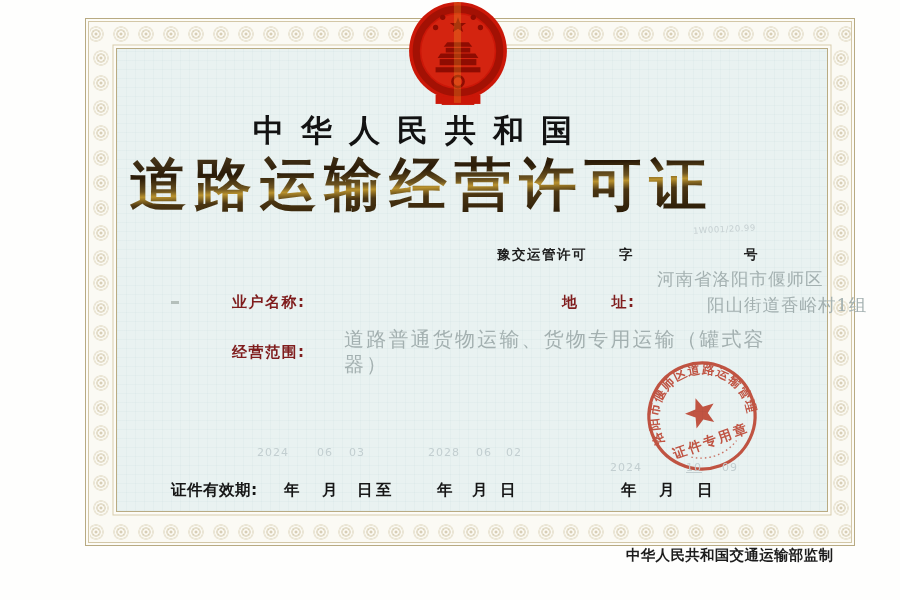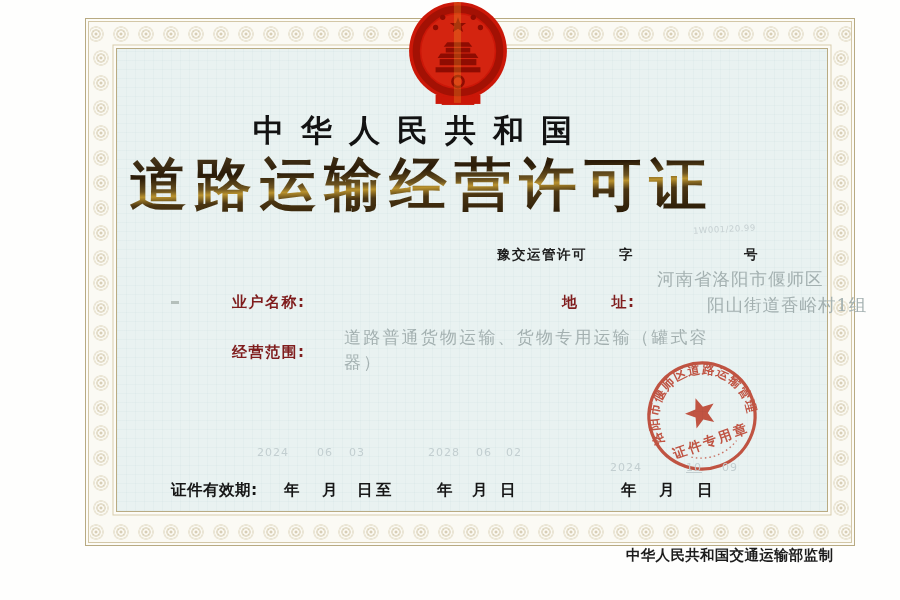--- a/index.html
+++ b/index.html
@@ -44,21 +44,21 @@
 
   
   .permit { font-size:13.5px; font-weight:600; color:#1e1e1e; letter-spacing:1.5px; }
   .serial { font-size:8.5px; color:#c6d0d2; transform:rotate(-3deg); letter-spacing:.5px; }
 
   
   .lbl  { font-size:15px; font-weight:bold; color:#7f1d1d; letter-spacing:1.5px; }
   .val  { font-family:"DejaVu Serif","Liberation Serif",serif;
           color:#a3b0b0; font-size:16.5px; letter-spacing:.5px; white-space:nowrap; }
   .val.addr  { font-size:17.5px; letter-spacing:1px; }
-  .val.scope { font-size:17px; letter-spacing:2.2px; }
+  .val.scope { font-size:20px; letter-spacing:2.2px; }
   .small-lbl { font-size:15.5px; font-weight:bold; color:#161616; }
   .faint { font-size:11px; color:#c2ced0; letter-spacing:1px; }
   .ymd { font-size:15.5px; font-weight:bold; color:#161616; }
   .issuing { letter-spacing:7px; }
   .footer-imprint { font-size:14.5px; font-weight:bold; color:#1c1c1c; letter-spacing:.3px; }
 
   .dash-mark { left:171px; top:301px; width:8px; height:2.5px; background:#9aa49e; opacity:.65; }
 
   .seal-svg { left:636px; top:350px; width:132px; height:132px; mix-blend-mode:multiply; opacity:.92; }
   .emblem-svg { left:405px; top:0px; width:106px; height:108px; }

